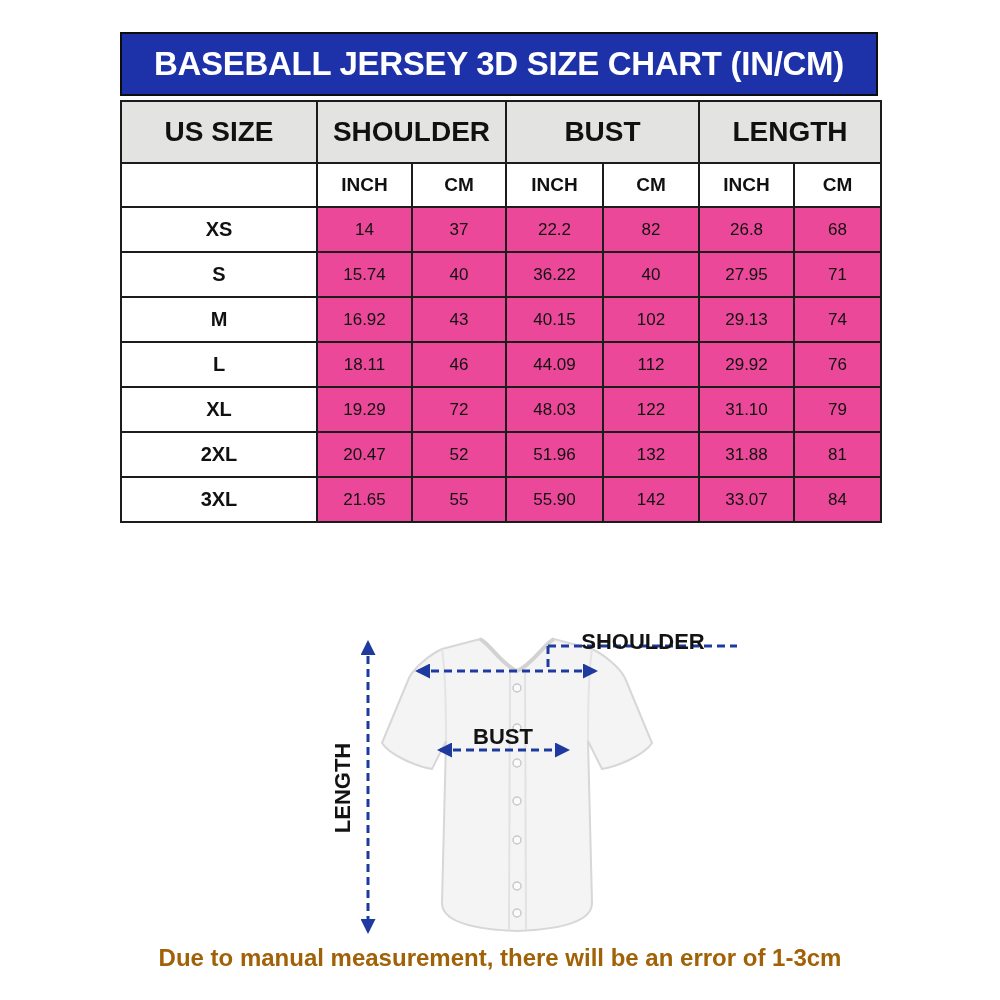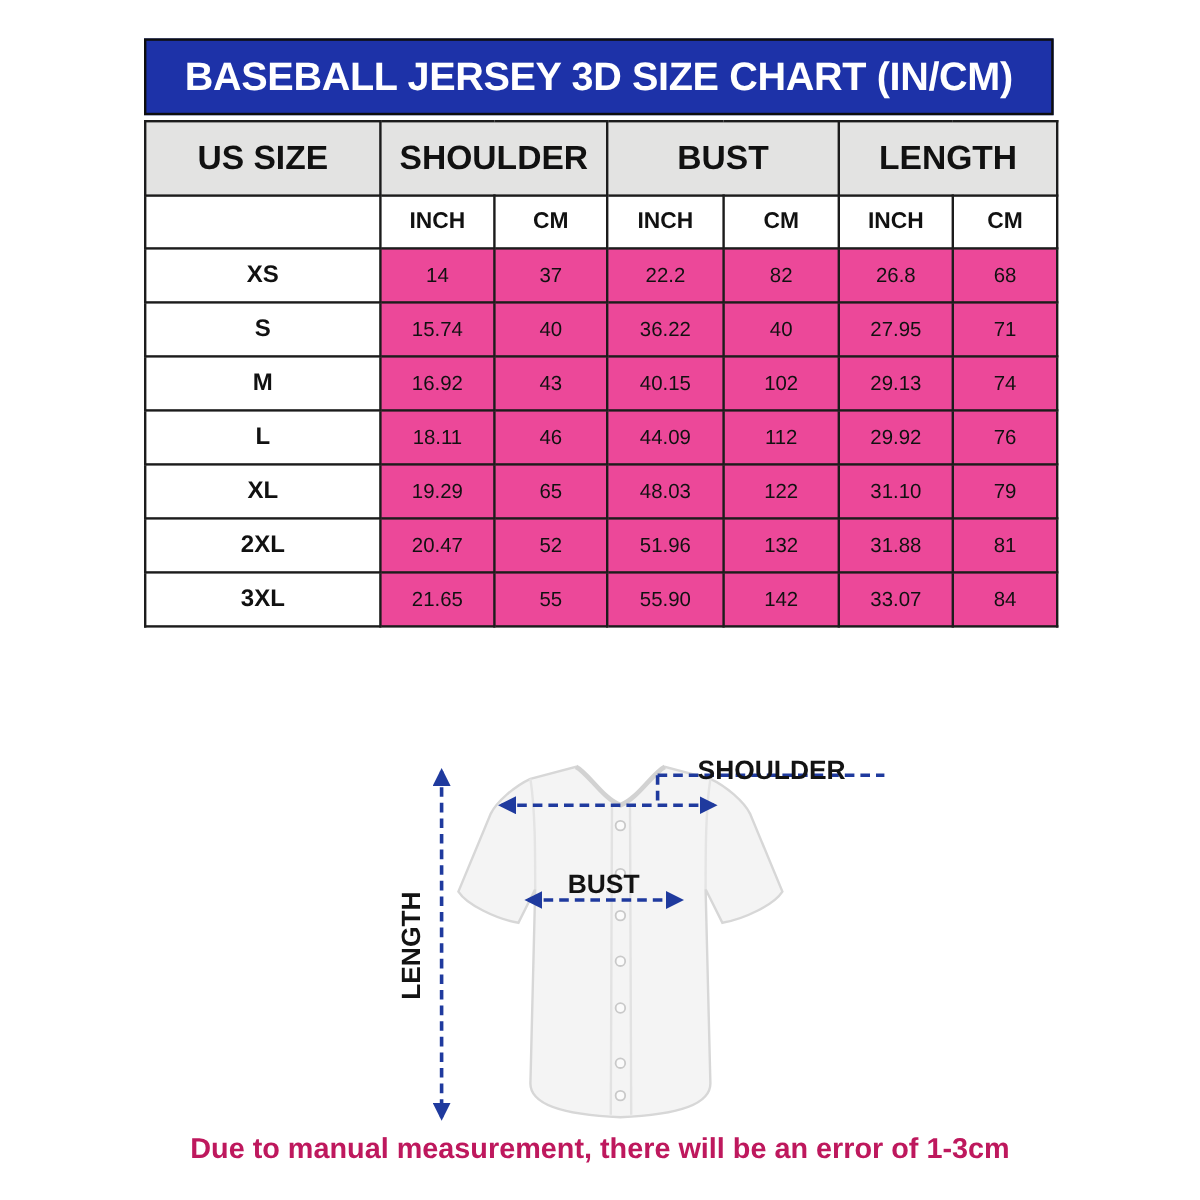--- a/index.html
+++ b/index.html
@@ -34,21 +34,21 @@
     background:#ffffff;height:43px;font-size:20px;font-weight:bold;border-radius:10px;
   }
   tbody td{
     background:#ec4899;height:43px;font-size:17px;font-weight:normal;
   }
   .jersey-wrap{
     position:absolute;left:325px;top:613px;width:420px;height:337px;
   }
   .note{
     position:absolute;left:120px;top:944px;width:760px;
-    text-align:center;font-size:24px;font-weight:bold;color:#be185d;white-space:nowrap;
+    text-align:center;font-size:24px;font-weight:bold;color:#a16207;white-space:nowrap;
   }
   svg text.fig-label{
     font-family:"Liberation Sans", sans-serif;font-weight:bold;font-size:22px;fill:#131313;
   }
 </style>
 </head>
 <body>
 
 <div class="title-bar">
   <span>BASEBALL JERSEY 3D SIZE CHART (IN/CM)</span>
@@ -114,21 +114,21 @@
         <td>18.11</td>
         <td>46</td>
         <td>44.09</td>
         <td>112</td>
         <td>29.92</td>
         <td>76</td>
       </tr>
       <tr>
         <th>XL</th>
         <td>19.29</td>
-        <td>65</td>
+        <td>72</td>
         <td>48.03</td>
         <td>122</td>
         <td>31.10</td>
         <td>79</td>
       </tr>
       <tr>
         <th>2XL</th>
         <td>20.47</td>
         <td>52</td>
         <td>51.96</td>

